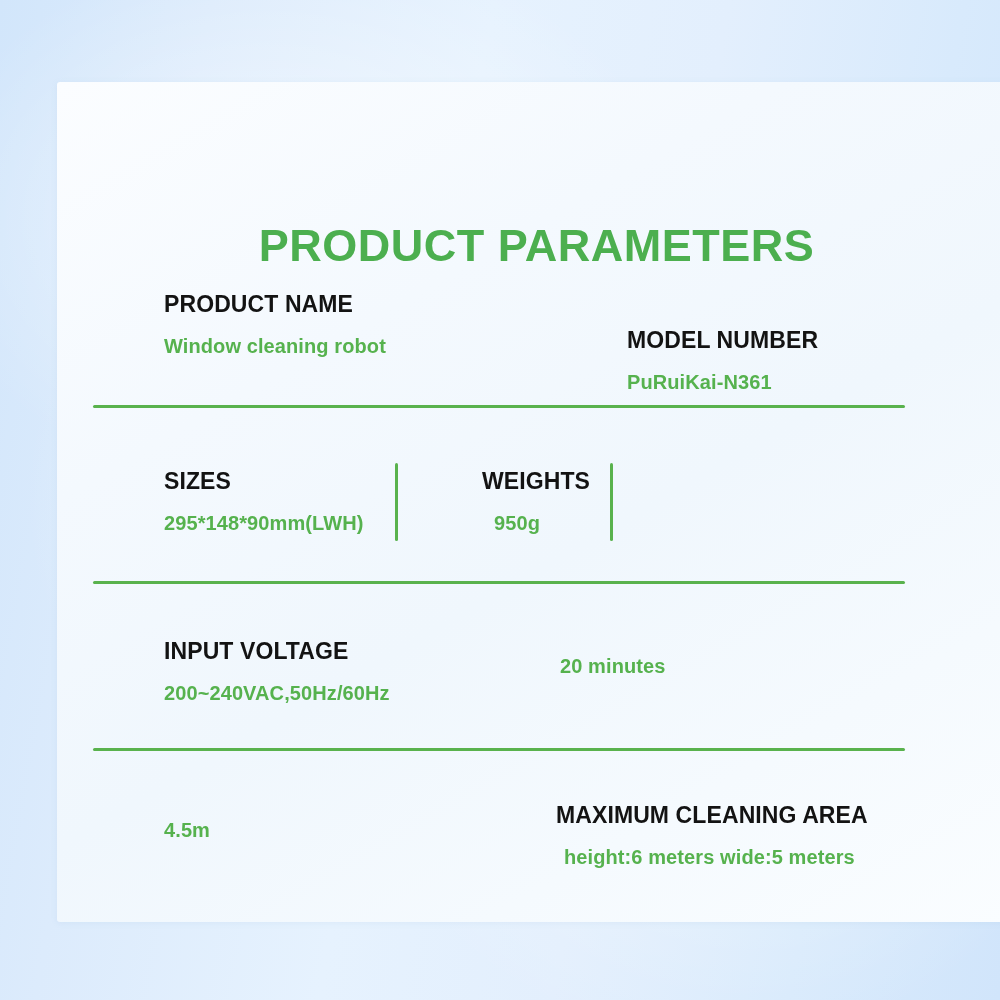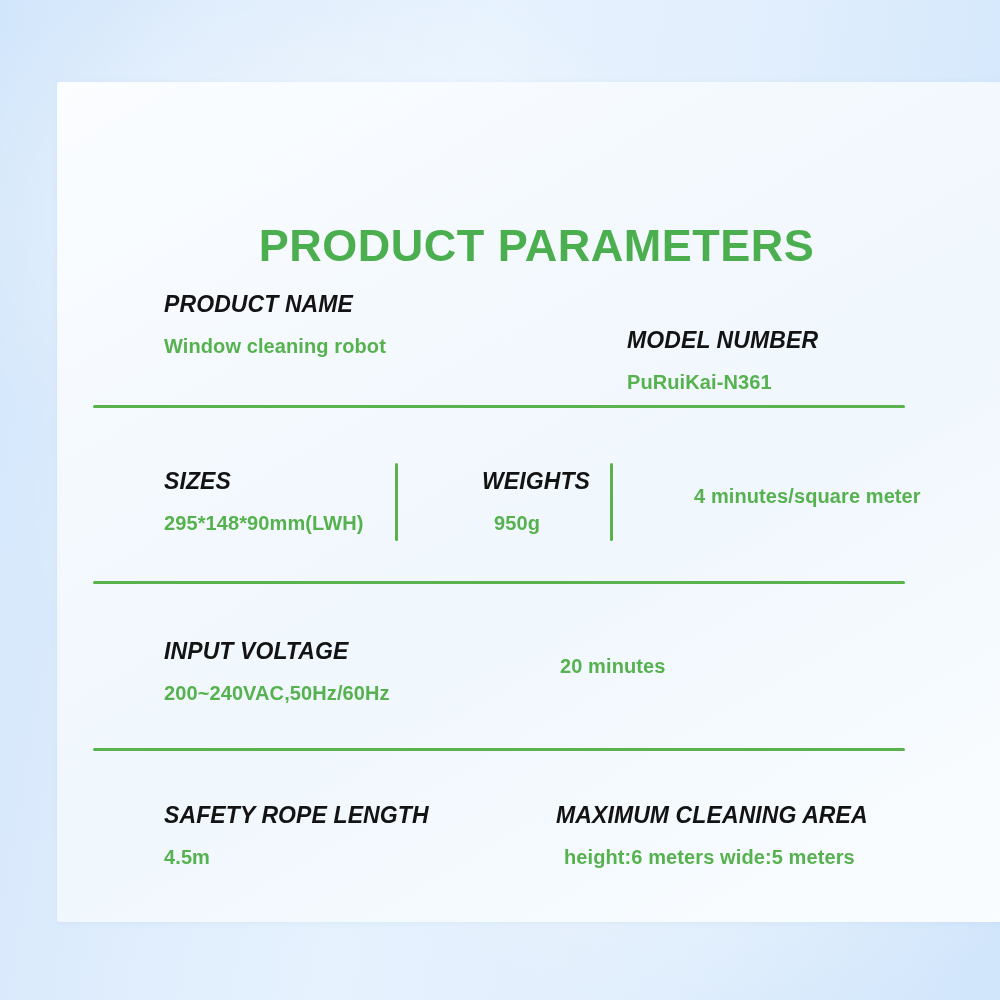--- a/index.html
+++ b/index.html
@@ -62,21 +62,20 @@
   }
 
   .cell { position:absolute; top:0; }
 
   .cell .label {
     font-size:23px;
     font-weight:bold;
     color:#131313;
     white-space:nowrap;
     letter-spacing:0.1px;
-    font-style:italic;
   }
 
   .cell .value {
     margin-top:17px;
     font-size:20px;
     font-weight:bold;
     color:#56b24e;
     white-space:nowrap;
     letter-spacing:0.1px;
   }
@@ -137,21 +136,20 @@
   <div class="row" id="row-2">
     <div class="cell" style="left:0px;">
       <div class="label">SIZES</div>
       <div class="value">295*148*90mm(LWH)</div>
     </div>
     <div class="cell" style="left:318px;">
       <div class="label">WEIGHTS</div>
       <div class="value" style="padding-left:12px;">950g</div>
     </div>
     <div class="cell" style="left:524px;">
-      <div class="value" style="padding-left:6px;">4 minutes/square meter</div>
     </div>
   </div>
 
   <div class="vsep" id="vsep-1"></div>
   <div class="vsep" id="vsep-2"></div>
 
   <div class="hsep" id="hsep-2"></div>
 
   <div class="row" id="row-3">
     <div class="cell" style="left:0px;">
@@ -160,21 +158,20 @@
     </div>
     <div class="cell" style="left:392px;">
       <div class="value" style="padding-left:4px;text-align:right;">20 minutes</div>
     </div>
   </div>
 
   <div class="hsep" id="hsep-3"></div>
 
   <div class="row" id="row-4">
     <div class="cell" style="left:0px;">
-      <div class="label">SAFETY ROPE LENGTH</div>
       <div class="value">4.5m</div>
     </div>
     <div class="cell" style="left:392px;">
       <div class="label">MAXIMUM CLEANING AREA</div>
       <div class="value" style="padding-left:8px;">height:6 meters  wide:5 meters</div>
     </div>
   </div>
 
 </div>
 

